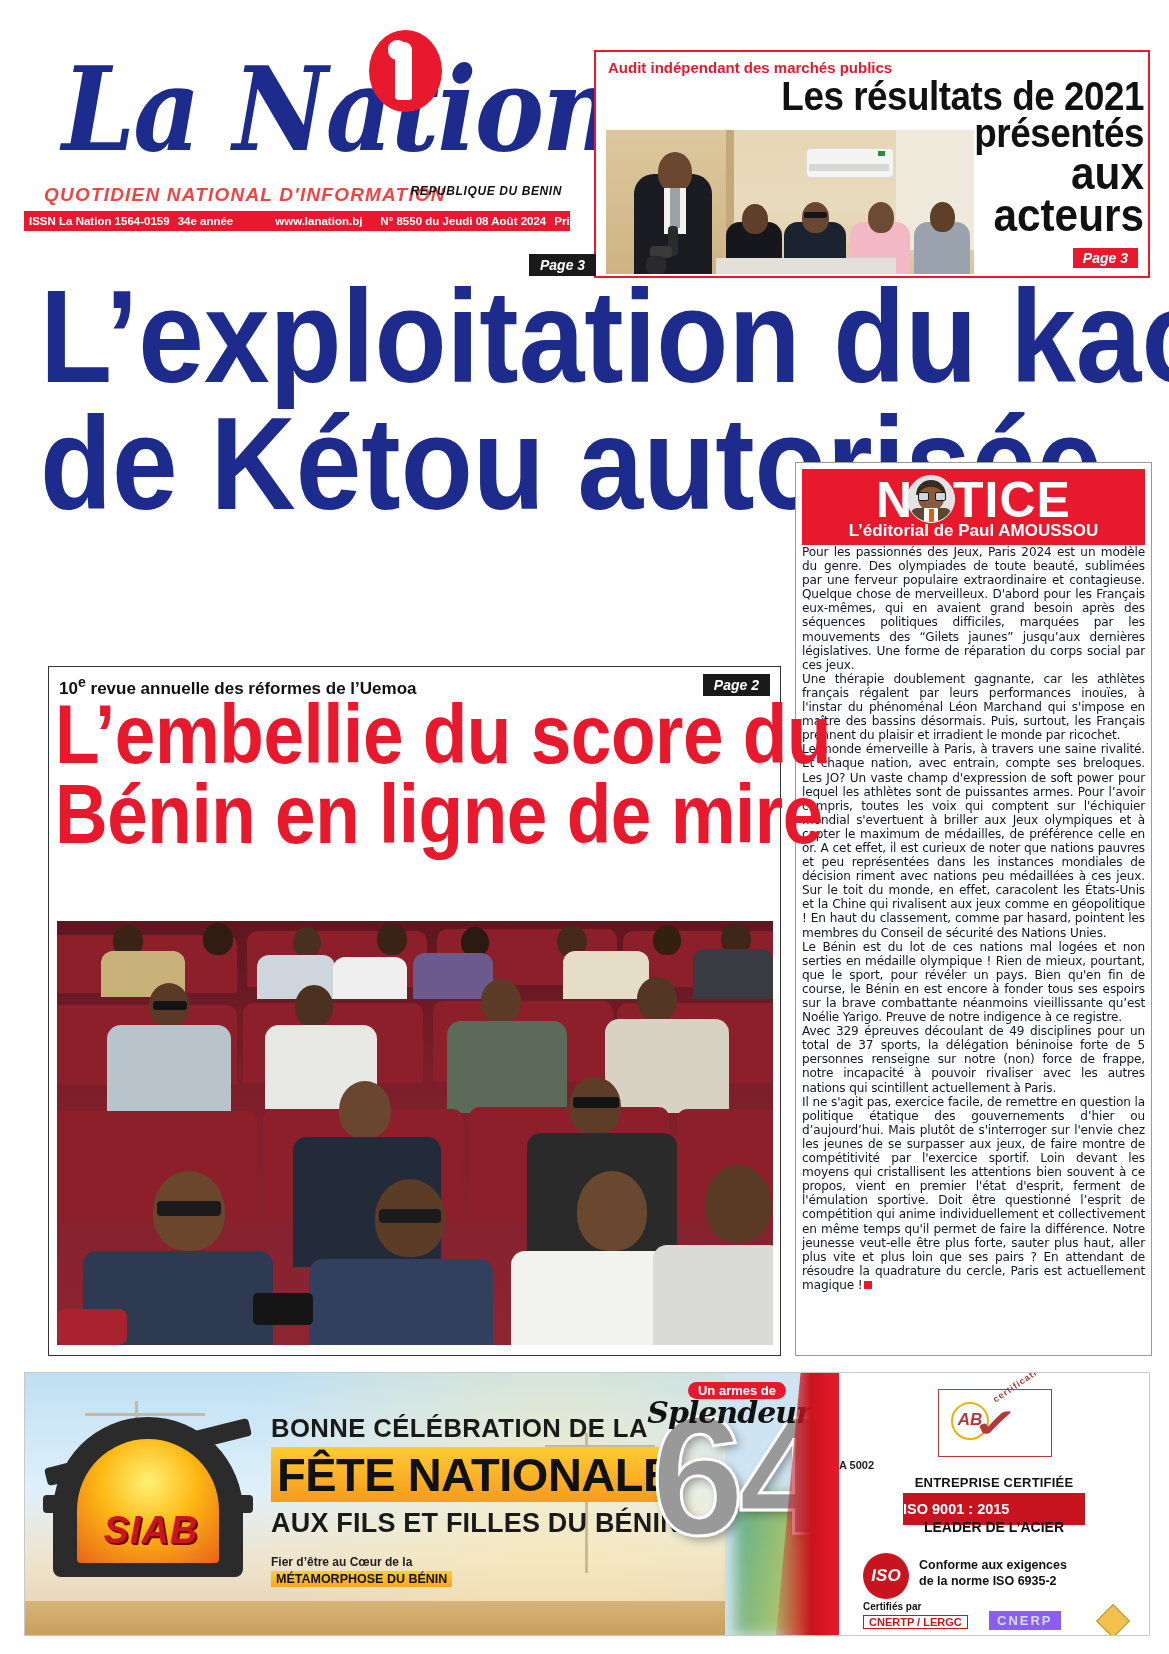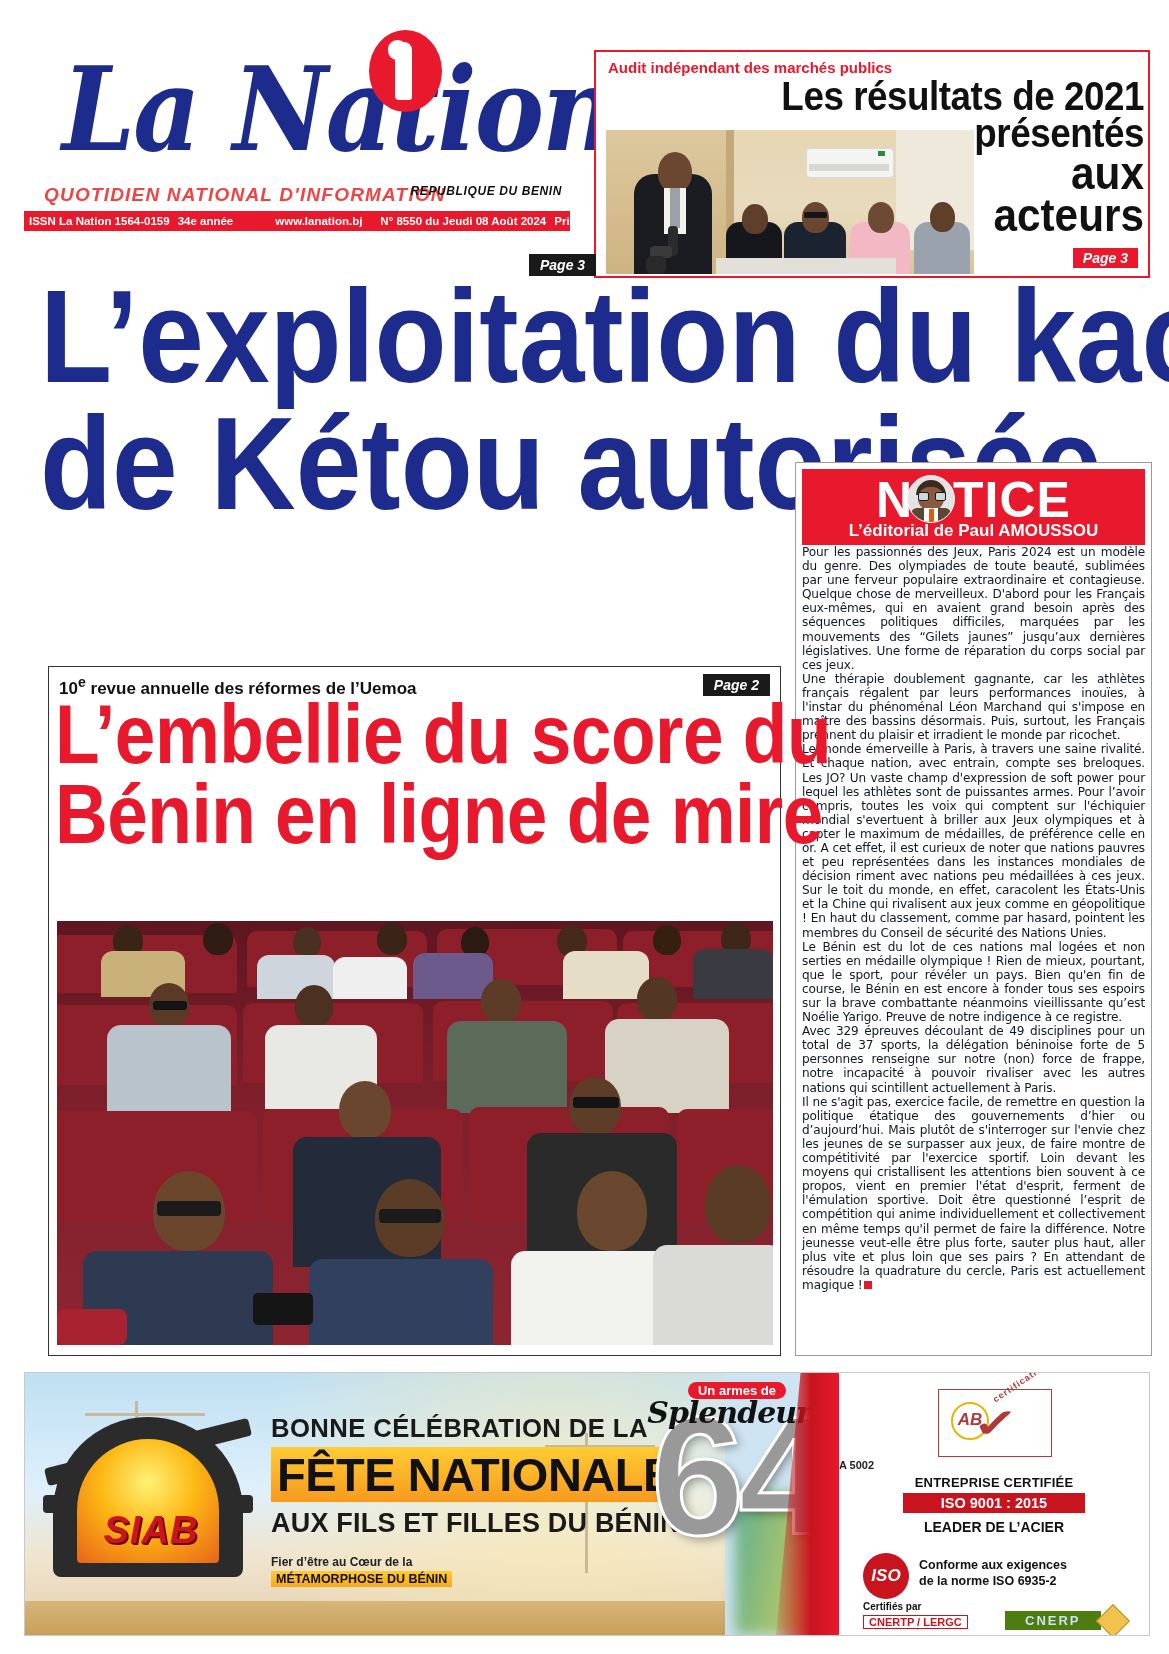--- a/index.html
+++ b/index.html
@@ -323,22 +323,22 @@
     letter-spacing:1px;
   }
   .ad-a5002{
     position:absolute;left:0;right:0;top:86px;
     font-size:11px;font-weight:bold;color:#222;
   }
   .ad-cert1{position:absolute;left:0;right:0;top:102px;text-align:center;
     font-size:13px;font-weight:bold;color:#111;letter-spacing:0.2px;}
   .ad-iso9001{
     position:absolute;left:50%;margin-left:-91px;top:120px;width:182px;
-    background:#c8141e;color:#fff;text-align:center;
-    font-size:14.5px;font-weight:bold;padding:2px 0;
+    background:#c8141e;color:#fff;
+    font-size:14.5px;font-weight:bold;padding:8px 0;
   }
   .ad-leader{position:absolute;left:0;right:0;top:146px;text-align:center;
     font-size:14px;font-weight:bold;color:#111;}
   .iso-badge{
     position:absolute;left:24px;top:180px;width:46px;height:46px;
     border-radius:50%;background:#c8141e;color:#fff;
     font-size:17px;font-weight:bold;text-align:center;line-height:46px;
     font-style:italic;
   }
   .ad-conf{
@@ -347,23 +347,23 @@
   }
   .ad-certby{
     position:absolute;left:24px;top:228px;font-size:10px;font-weight:bold;color:#111;
   }
   .ad-cnertp{
     position:absolute;left:24px;top:242px;
     background:#fff;border:1.5px solid #c8141e;color:#c8141e;
     font-size:11px;font-weight:bold;padding:0 5px;
   }
   .ad-cnerp2{
-    position:absolute;left:166px;top:238px;
-    background:#4d7c0f;color:#cfe0f2;font-size:13px;font-weight:bold;
-    padding:2px 20px;letter-spacing:2px;
+    position:absolute;left:150px;top:238px;
+    background:#8b5cf6;color:#cfe0f2;font-size:13px;font-weight:bold;
+    padding:2px 8px;letter-spacing:2px;
   }
   .ad-diamond{
     position:absolute;left:262px;top:236px;width:22px;height:22px;
     background:#f2c14e;transform:rotate(45deg);border:1px solid #b8912f;
   }
 
   
   .ph{position:absolute;}
   .seatrow{position:absolute;background:#8d1f2b;border-radius:10px 10px 2px 2px;}
   .head-dot{position:absolute;background:#4a2b1c;border-radius:50% 50% 45% 45%;}

